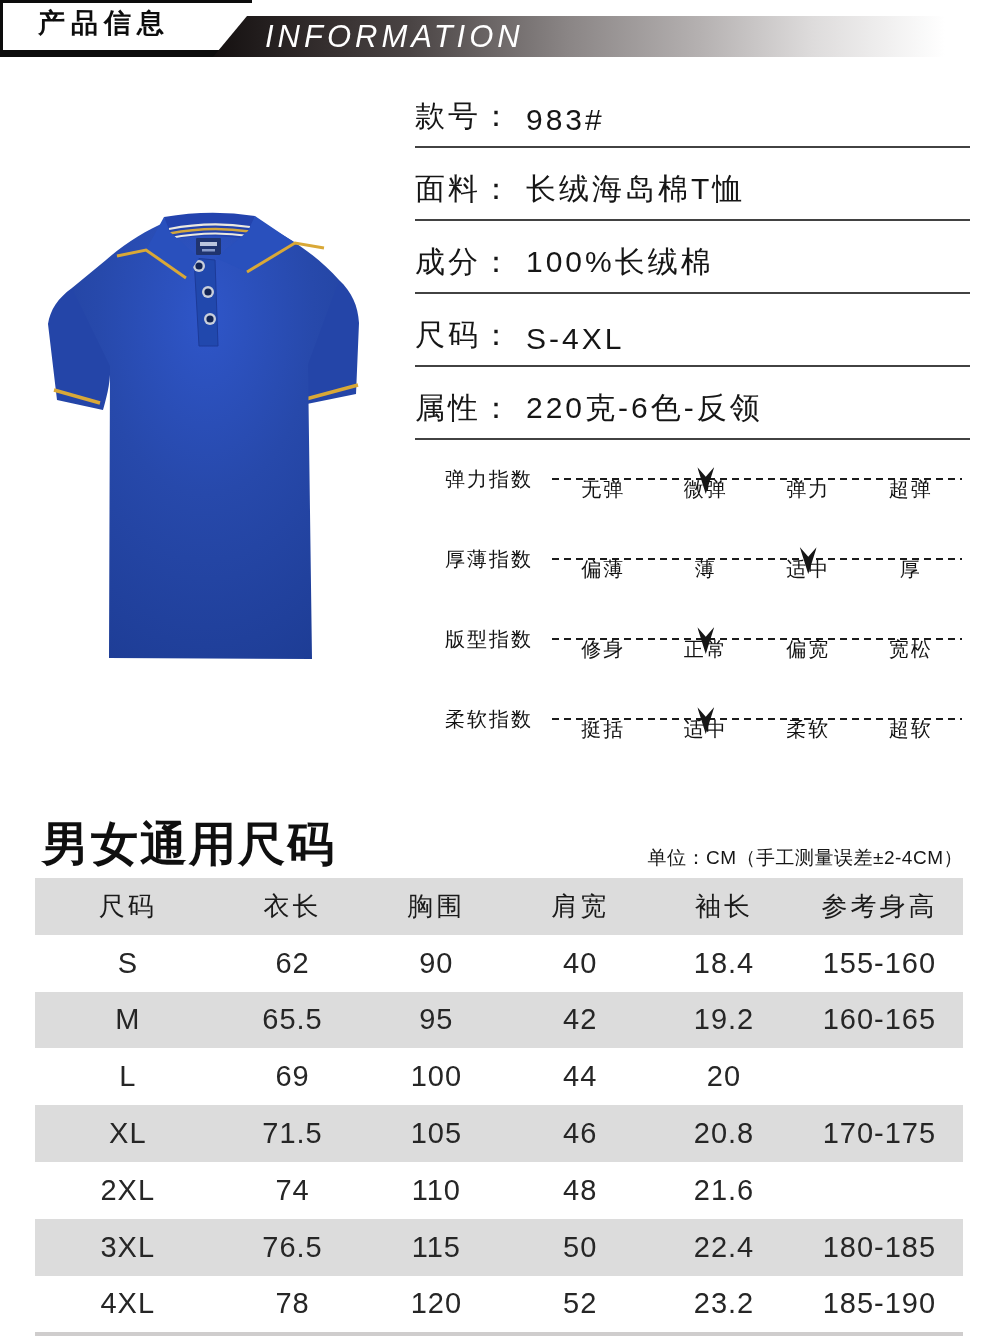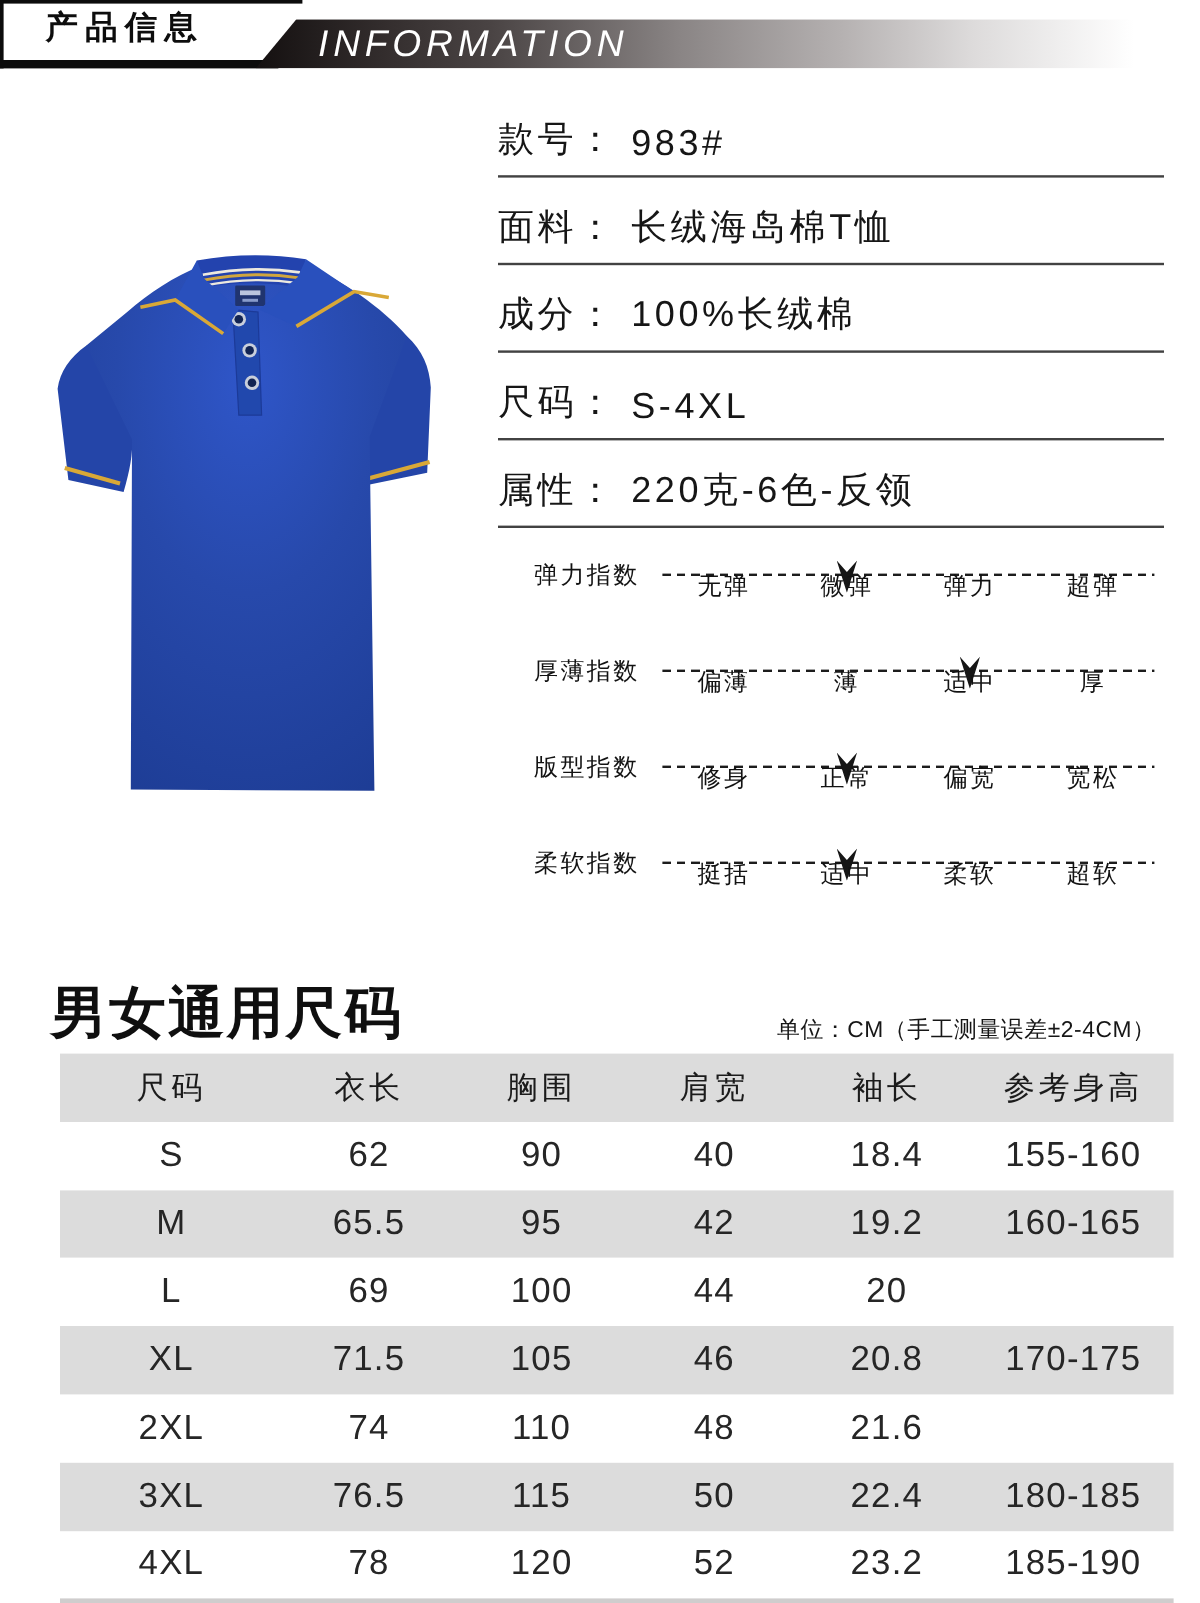--- a/index.html
+++ b/index.html
@@ -41,21 +41,21 @@
   .arrow{position:absolute;top:-11px;width:17px;height:27px;background:#161616;
     clip-path:polygon(0 0,50% 36%,100% 0,50% 100%);transform:translateX(-50%);}
   .iopts{position:absolute;left:113px;right:2px;top:24px;display:flex;}
   .iopts span{flex:1;text-align:center;font-size:20px;letter-spacing:2px;color:#121212;line-height:26px;white-space:nowrap;}
 
   
   .size-title{position:absolute;left:42px;top:813px;margin:0;font-size:47px;font-weight:bold;
     letter-spacing:2px;color:#0f0f0f;white-space:nowrap;}
   .unit-note{position:absolute;right:37px;top:845px;font-size:19px;letter-spacing:0.5px;color:#161616;white-space:nowrap;}
 
-  .size-table{position:absolute;left:50px;top:878px;width:928px;}
+  .size-table{position:absolute;left:35px;top:878px;width:928px;}
   .trow{display:flex;height:56.8px;align-items:center;}
   .trow.gray{background:#dcdcdc;}
   .thead{background:#dcdcdc;font-size:26px;letter-spacing:3px;color:#1b1b1b;}
   .tdata{font-size:29px;letter-spacing:1px;color:#262626;}
   .tc{text-align:center;}
   .tc:nth-child(1){width:20%;}
   .tc:nth-child(2){width:15.5%;}
   .tc:nth-child(3){width:15.5%;}
   .tc:nth-child(4){width:15.5%;}
   .tc:nth-child(5){width:15.5%;}

